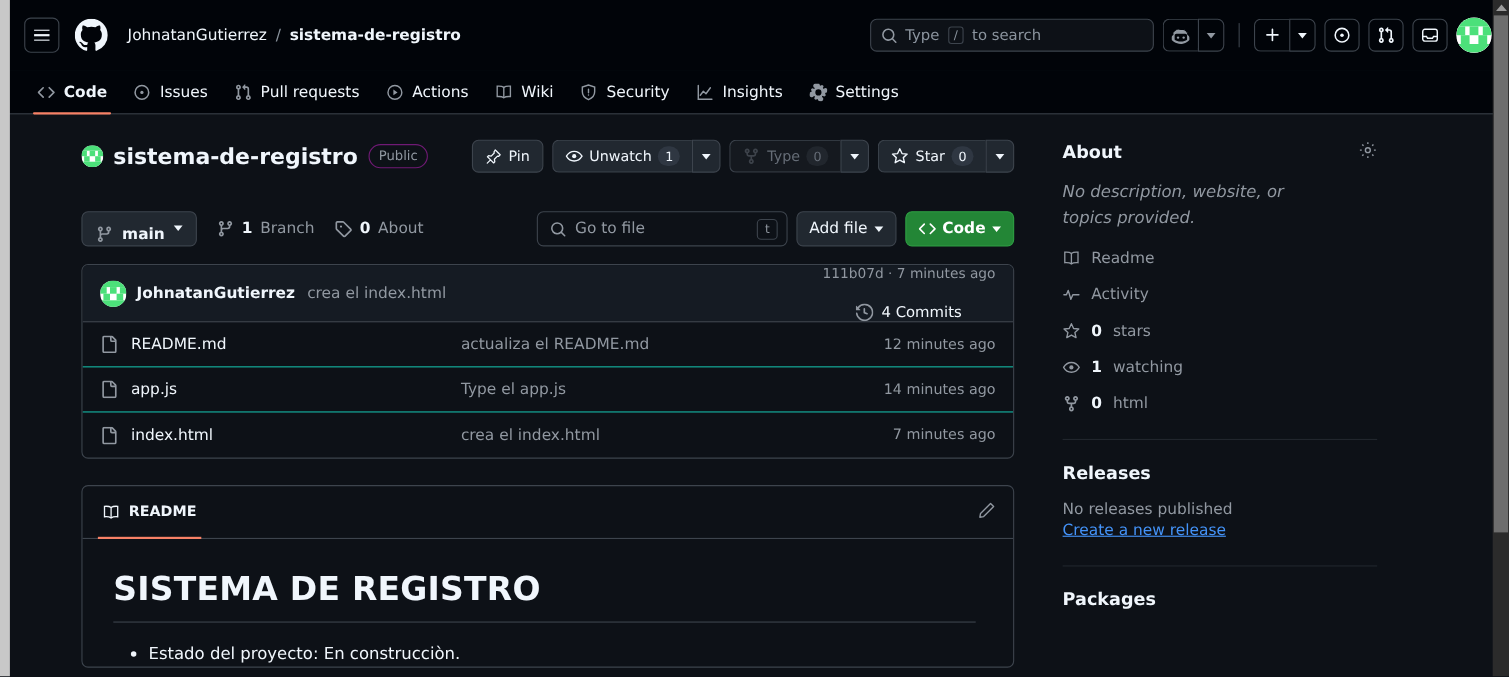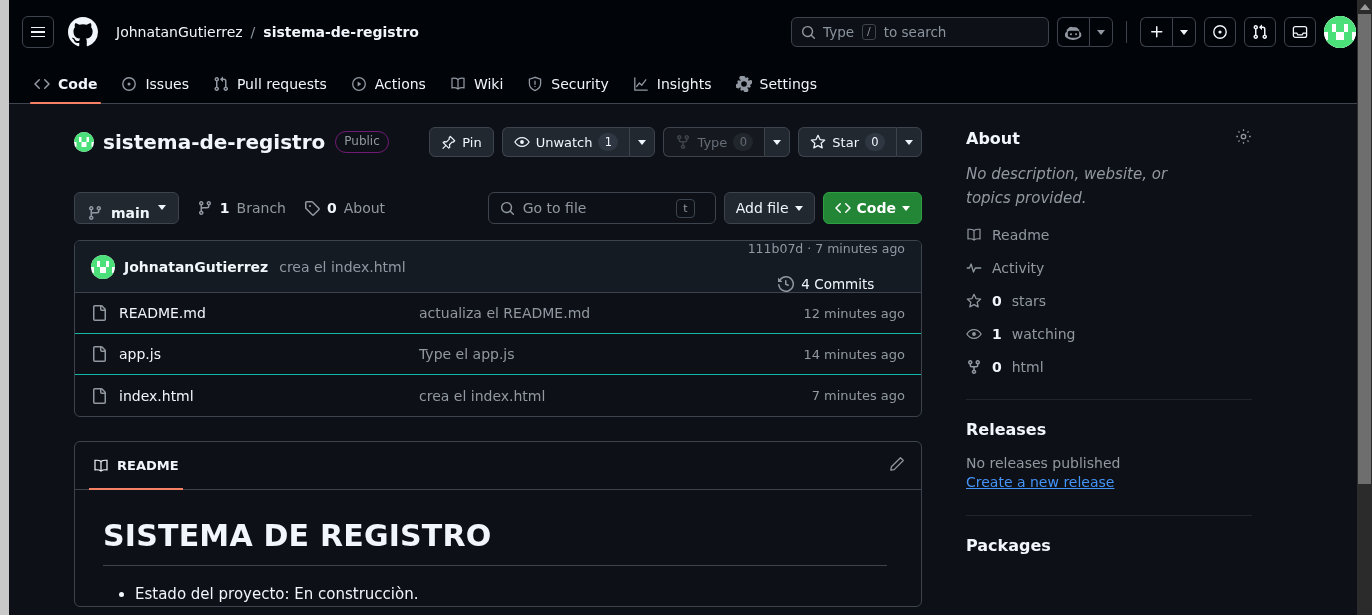--- a/index.html
+++ b/index.html
@@ -135,21 +135,21 @@
   }
   .meta-link {
     display: flex; align-items: center; gap: 7px; margin-left: 18px;
     font-size: 14px; color: #9198a1; cursor: pointer;
   }
   .meta-link b { color: #f0f6fc; }
   .toolbar-right { margin-left: auto; display: flex; align-items: center; gap: 8px; }
   .gotofile {
     width: 228px; height: 32px; border: 1px solid #3d444d; border-radius: 6px;
     background: #0d1117; display: flex; align-items: center; gap: 8px;
-    padding: 0 20px 0 11px; font-size: 14px; color: #9198a1; cursor: text;
+    padding: 0 8px 0 11px; font-size: 14px; color: #9198a1; cursor: text;
   }
   .tkey {
     margin-left: auto; border: 1px solid #3d444d; border-radius: 4px;
     font-size: 11px; color: #9198a1; padding: 1px 6px; line-height: 15px;
   }
   .btn.lg { height: 32px; font-size: 14px; }
   .btn.primary {
     background: #238636; border-color: #2ea043; color: #ffffff; font-weight: bold;
   }
   .caret.light { border-top-color: #ffffff; }

